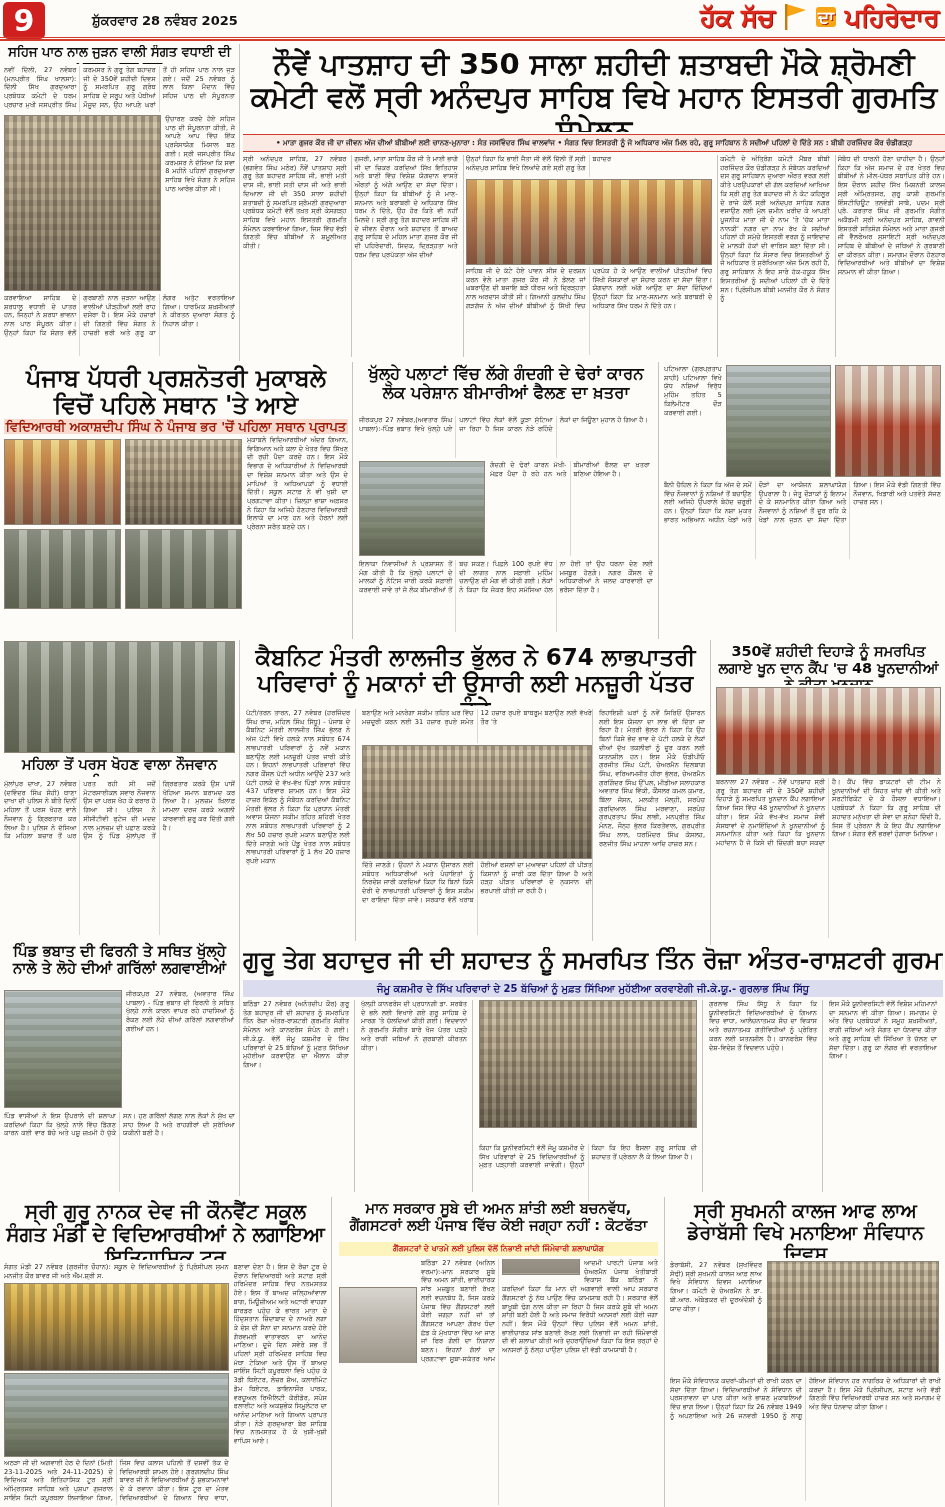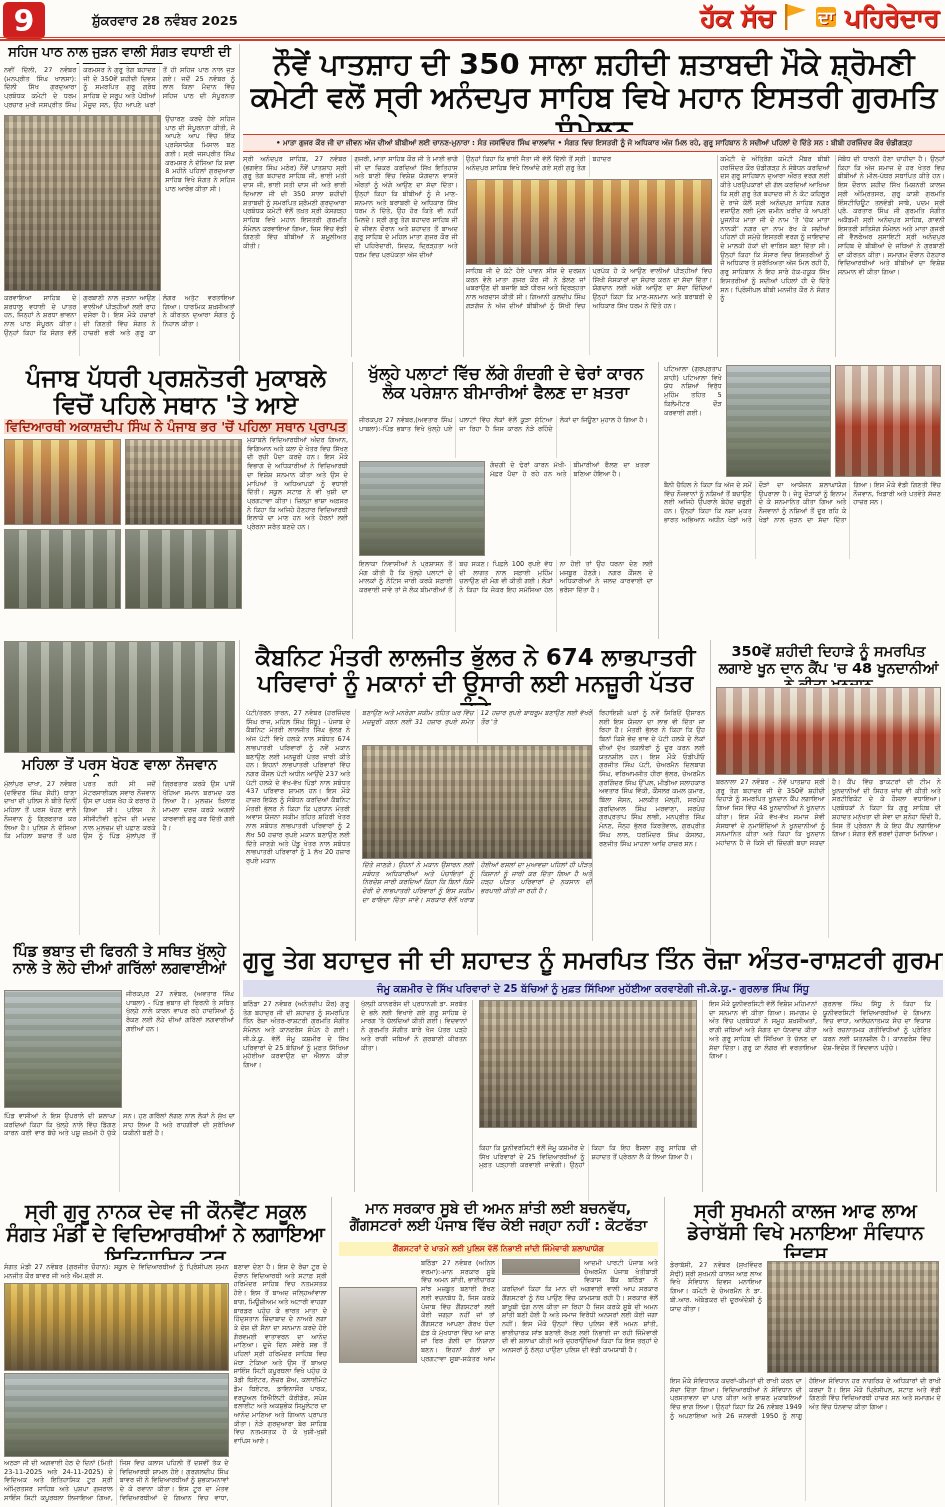--- a/index.html
+++ b/index.html
@@ -127,21 +127,21 @@
   <div class="mod vrule" style="left:0;top:640px;width:240px;height:300px;padding:1px 4px;">
     <div class="ph ph-police" style="width:100%;height:112px;"></div>
     <h2 style="font-size:14.5px;height:21px;overflow:hidden;margin-top:3px;">ਮਹਿਲਾ ਤੋਂ ਪਰਸ ਖੋਹਣ ਵਾਲਾ ਨੌਜਵਾਨ ਗ੍ਰਿਫਤਾਰ</h2>
     <div class="body-txt cols3" style="height:155px;margin-top:3px;">ਮੁੱਲਾਂਪੁਰ ਦਾਖਾ, 27 ਨਵੰਬਰ (ਦਵਿੰਦਰ ਸਿੰਘ ਸੋਹੀ) ਥਾਣਾ ਦਾਖਾ ਦੀ ਪੁਲਿਸ ਨੇ ਬੀਤੇ ਦਿਨੀਂ ਮਹਿਲਾ ਤੋਂ ਪਰਸ ਖੋਹਣ ਵਾਲੇ ਨੌਜਵਾਨ ਨੂੰ ਗ੍ਰਿਫਤਾਰ ਕਰ ਲਿਆ ਹੈ। ਪੁਲਿਸ ਨੇ ਦੱਸਿਆ ਕਿ ਮਹਿਲਾ ਬਜ਼ਾਰ ਤੋਂ ਘਰ ਪਰਤ ਰਹੀ ਸੀ ਜਦੋਂ ਮੋਟਰਸਾਈਕਲ ਸਵਾਰ ਨੌਜਵਾਨ ਉਸ ਦਾ ਪਰਸ ਖੋਹ ਕੇ ਫਰਾਰ ਹੋ ਗਿਆ ਸੀ। ਪੁਲਿਸ ਨੇ ਸੀਸੀਟੀਵੀ ਫੁਟੇਜ ਦੀ ਮਦਦ ਨਾਲ ਮੁਲਜ਼ਮ ਦੀ ਪਛਾਣ ਕਰਕੇ ਉਸ ਨੂੰ ਪਿੰਡ ਮੁੱਲਾਂਪੁਰ ਤੋਂ ਗ੍ਰਿਫਤਾਰ ਕਰਕੇ ਉਸ ਪਾਸੋਂ ਖੋਹਿਆ ਸਮਾਨ ਬਰਾਮਦ ਕਰ ਲਿਆ ਹੈ। ਮੁਲਜ਼ਮ ਖ਼ਿਲਾਫ਼ ਮਾਮਲਾ ਦਰਜ ਕਰਕੇ ਅਗਲੀ ਕਾਰਵਾਈ ਸ਼ੁਰੂ ਕਰ ਦਿੱਤੀ ਗਈ ਹੈ।</div>
   </div>
 
   <div class="mod vrule" style="left:241px;top:640px;width:470px;height:305px;padding:1px 5px;">
     <h2 style="font-size:23px;height:62px;overflow:hidden;padding-top:3px;">ਕੈਬਨਿਟ ਮੰਤਰੀ ਲਾਲਜੀਤ ਭੁੱਲਰ ਨੇ 674 ਲਾਭਪਾਤਰੀ ਪਰਿਵਾਰਾਂ ਨੂੰ  ਮਕਾਨਾਂ ਦੀ ਉਸਾਰੀ ਲਈ ਮਨਜ਼ੂਰੀ ਪੱਤਰ ਵੰਡੇ</h2>
     <div style="display:flex;gap:6px;height:232px;margin-top:3px;">
       <div class="body-txt vrule" style="width:106px;padding-right:5px;">ਪੱਟੀ/ਤਰਨ ਤਾਰਨ, 27 ਨਵੰਬਰ (ਹਰਜਿੰਦਰ ਸਿੰਘ ਰਾਜ, ਮਹਿਲ ਸਿੰਘ ਸਿੱਧੂ) - ਪੰਜਾਬ ਦੇ ਕੈਬਨਿਟ ਮੰਤਰੀ ਲਾਲਜੀਤ ਸਿੰਘ ਭੁੱਲਰ ਨੇ ਅੱਜ ਪੱਟੀ ਵਿਖੇ ਹਲਕੇ ਨਾਲ ਸਬੰਧਤ 674 ਲਾਭਪਾਤਰੀ ਪਰਿਵਾਰਾਂ ਨੂੰ ਨਵੇਂ ਮਕਾਨ ਬਣਾਉਣ ਲਈ ਮਨਜ਼ੂਰੀ ਪੱਤਰ ਜਾਰੀ ਕੀਤੇ ਹਨ। ਇਹਨਾਂ ਲਾਭਪਾਤਰੀ ਪਰਿਵਾਰਾਂ ਵਿੱਚ ਨਗਰ ਕੌਂਸਲ ਪੱਟੀ ਅਧੀਨ ਆਉਂਦੇ 237 ਅਤੇ ਪੱਟੀ ਹਲਕੇ ਦੇ ਵੱਖ-ਵੱਖ ਪਿੰਡਾਂ ਨਾਲ ਸਬੰਧਤ 437 ਪਰਿਵਾਰ ਸ਼ਾਮਲ ਹਨ। ਇਸ ਮੌਕੇ ਹਾਜ਼ਰ ਇਕੱਠ ਨੂੰ ਸੰਬੋਧਨ ਕਰਦਿਆਂ ਕੈਬਨਿਟ ਮੰਤਰੀ ਭੁੱਲਰ ਨੇ ਕਿਹਾ ਕਿ ਪ੍ਰਧਾਨ ਮੰਤਰੀ ਅਵਾਸ ਯੋਜਨਾ ਸਕੀਮ ਤਹਿਤ ਸ਼ਹਿਰੀ ਖੇਤਰ ਨਾਲ ਸਬੰਧਤ ਲਾਭਪਾਤਰੀ ਪਰਿਵਾਰਾਂ ਨੂੰ 2 ਲੱਖ 50 ਹਜ਼ਾਰ ਰੁਪਏ ਮਕਾਨ ਬਣਾਉਣ ਲਈ ਦਿੱਤੇ ਜਾਣਗੇ ਅਤੇ ਪੇਂਡੂ ਖੇਤਰ ਨਾਲ ਸਬੰਧਤ ਲਾਭਪਾਤਰੀ ਪਰਿਵਾਰਾਂ ਨੂੰ 1 ਲੱਖ 20 ਹਜ਼ਾਰ ਰੁਪਏ ਮਕਾਨ</div>
-      <div class="vrule" style="width:234px;font-style:italic;">
+      <div class="vrule" style="width:234px;">
         <div class="body-txt cols2" style="height:34px;">ਬਣਾਉਣ ਅਤੇ ਮਨਰੇਗਾ ਸਕੀਮ ਤਹਿਤ ਘਰ ਵਿੱਚ ਮਜ਼ਦੂਰੀ ਕਰਨ ਲਈ 31 ਹਜ਼ਾਰ ਰੁਪਏ ਸਮੇਤ 12 ਹਜ਼ਾਰ ਰੁਪਏ ਬਾਥਰੂਮ ਬਣਾਉਣ ਲਈ ਵੱਖਰੇ ਤੌਰ 'ਤੇ</div>
         <div class="ph ph-crowd" style="width:100%;height:114px;margin:2px 0;"></div>
         <div class="body-txt cols2" style="height:74px;">ਦਿੱਤੇ ਜਾਣਗੇ। ਉਹਨਾਂ ਨੇ ਮਕਾਨ ਉਸਾਰਨ ਲਈ ਸਬੰਧਤ ਅਧਿਕਾਰੀਆਂ ਅਤੇ ਪੰਚਾਇਤਾਂ ਨੂੰ ਨਿਰਦੇਸ਼ ਜਾਰੀ ਕਰਦਿਆਂ ਕਿਹਾ ਕਿ ਬਿਨਾਂ ਕਿਸੇ ਦੇਰੀ ਦੇ ਲਾਭਪਾਤਰੀ ਪਰਿਵਾਰਾਂ ਨੂੰ ਇਸ ਸਕੀਮ ਦਾ ਫਾਇਦਾ ਦਿੱਤਾ ਜਾਵੇ। ਸਰਕਾਰ ਵੱਲੋਂ ਖਰਾਬ ਹੋਈਆਂ ਫਸਲਾਂ ਦਾ ਮੁਆਵਜ਼ਾ ਪਹਿਲਾਂ ਹੀ ਪੀੜਤ ਕਿਸਾਨਾਂ ਨੂੰ ਜਾਰੀ ਕਰ ਦਿੱਤਾ ਗਿਆ ਹੈ ਅਤੇ ਹੜ੍ਹ ਪੀੜਤ ਪਰਿਵਾਰਾਂ ਦੇ ਨੁਕਸਾਨ ਦੀ ਭਰਪਾਈ ਕੀਤੀ ਜਾ ਰਹੀ ਹੈ।</div>
       </div>
       <div class="body-txt" style="width:108px;">ਰਿਹਾਇਸ਼ੀ ਘਰਾਂ ਨੂੰ ਨਵੇਂ ਸਿਰਿਓਂ ਉਸਾਰਨ ਲਈ ਇਸ ਯੋਜਨਾ ਦਾ ਲਾਭ ਵੀ ਦਿੱਤਾ ਜਾ ਰਿਹਾ ਹੈ। ਮੰਤਰੀ ਭੁੱਲਰ ਨੇ ਕਿਹਾ ਕਿ ਉਹ ਬਿਨਾਂ ਕਿਸੇ ਭੇਦ ਭਾਵ ਦੇ ਪੱਟੀ ਹਲਕੇ ਦੇ ਲੋਕਾਂ ਦੀਆਂ ਦੁੱਖ ਤਕਲੀਫਾਂ ਨੂੰ ਦੂਰ ਕਰਨ ਲਈ ਯਤਨਸ਼ੀਲ ਹਨ। ਇਸ ਮੌਕੇ ਓਡੀਪੀਓ ਗੁਰਜੀਤ ਸਿੰਘ ਪੱਟੀ, ਚੇਅਰਮੈਨ ਦਿਲਬਾਗ ਸਿੰਘ, ਵਰਿਆਮਜੀਤ ਹੀਰਾ ਭੁੱਲਰ, ਚੇਅਰਮੈਨ ਗੁਰਗਿੰਦਰ ਸਿੰਘ ਉੱਪਲ, ਮੀਡੀਆ ਸਲਾਹਕਾਰ ਅਵਤਾਰ ਸਿੰਘ ਵਿੱਕੀ, ਕੌਂਸਲਰ ਕਮਲ ਕੁਮਾਰ, ਬਿੱਲਾ ਜੋਸਨ, ਮਲਕੀਤ ਮੱਲ੍ਹੀ, ਸਰਪੰਚ ਗੁਰਦਿਆਲ ਸਿੰਘ ਮਰਵਾਣਾ, ਸਰਪੰਚ ਗੁਰਪ੍ਰਤਾਪ ਸਿੰਘ ਲਾਭੀ, ਮਨਪ੍ਰੀਤ ਸਿੰਘ ਮੰਨਣ, ਜੌਨ੍ਹ ਭੁੱਲਰ ਕਿਰਤੋਵਾਲ, ਗੁਰਪ੍ਰੀਤ ਸਿੰਘ ਲਾਲ, ਧਰਮਿੰਦਰ ਸਿੰਘ ਕੋਸਲਹ, ਰਣਜੀਤ ਸਿੰਘ ਮਾਹਲਾ ਆਦਿ ਹਾਜ਼ਰ ਸਨ।</div>
     </div>
   </div>
 
   <div class="mod" style="left:712px;top:640px;width:233px;height:305px;padding:1px 4px;">
     <h2 style="font-size:14.5px;height:42px;overflow:hidden;padding-top:2px;">350ਵੇਂ ਸ਼ਹੀਦੀ ਦਿਹਾੜੇ ਨੂੰ ਸਮਰਪਿਤ ਲਗਾਏ ਖੂਨ ਦਾਨ ਕੈਂਪ 'ਚ 48 ਖੂਨਦਾਨੀਆਂ ਨੇ ਕੀਤਾ ਖੂਨਦਾਨ</h2>
@@ -161,22 +161,22 @@
   <div class="mod" style="left:241px;top:947px;width:704px;height:248px;padding:0 2px;">
     <h1 style="font-size:24px;height:30px;overflow:hidden;white-space:nowrap;">ਗੁਰੂ ਤੇਗ ਬਹਾਦੁਰ ਜੀ ਦੀ ਸ਼ਹਾਦਤ ਨੂੰ ਸਮਰਪਿਤ ਤਿੰਨ ਰੋਜ਼ਾ ਅੰਤਰ-ਰਾਸ਼ਟਰੀ ਗੁਰਮਤਿ ਸੰਗੀਤ ਸੰਮੇਲਨ ਅਤੇ ਕਾਨਫਰੰਸ ਸੰਪੰਨ</h1>
     <div class="strap" style="font-size:10px;height:17px;line-height:17px;color:#14146b;background:#dcdcef;margin:3px 0;">ਜੰਮੂ ਕਸ਼ਮੀਰ ਦੇ ਸਿੱਖ ਪਰਿਵਾਰਾਂ ਦੇ 25 ਬੱਚਿਆਂ ਨੂੰ ਮੁਫ਼ਤ ਸਿੱਖਿਆ ਮੁਹੱਈਆ ਕਰਵਾਏਗੀ ਜੀ.ਕੇ.ਯੂ.- ਗੁਰਲਾਭ ਸਿੰਘ ਸਿੱਧੂ</div>
     <div style="display:flex;gap:6px;height:192px;">
       <div class="body-txt vrule" style="width:106px;padding-right:5px;">ਬਠਿੰਡਾ 27 ਨਵੰਬਰ (ਅਨੰਤਦੀਪ ਕੌਰ) ਗੁਰੂ ਤੇਗ ਬਹਾਦੁਰ ਜੀ ਦੀ ਸ਼ਹਾਦਤ ਨੂੰ ਸਮਰਪਿਤ ਤਿੰਨ ਰੋਜ਼ਾ ਅੰਤਰ-ਰਾਸ਼ਟਰੀ ਗੁਰਮਤਿ ਸੰਗੀਤ ਸੰਮੇਲਨ ਅਤੇ ਕਾਨਫਰੰਸ ਸੰਪੰਨ ਹੋ ਗਈ। ਜੀ.ਕੇ.ਯੂ. ਵੱਲੋਂ ਜੰਮੂ ਕਸ਼ਮੀਰ ਦੇ ਸਿੱਖ ਪਰਿਵਾਰਾਂ ਦੇ 25 ਬੱਚਿਆਂ ਨੂੰ ਮੁਫ਼ਤ ਸਿੱਖਿਆ ਮੁਹੱਈਆ ਕਰਵਾਉਣ ਦਾ ਐਲਾਨ ਕੀਤਾ ਗਿਆ।</div>
       <div class="body-txt vrule" style="width:106px;padding-right:5px;">ਖੁੱਲ੍ਹੀ ਕਾਨਫਰੰਸ ਦੀ ਪ੍ਰਧਾਨਗੀ ਡਾ. ਸਰਬੱਤ ਦੇ ਭਲੇ ਲਈ ਵਿਖਾਏ ਗਏ ਗੁਰੂ ਸਾਹਿਬ ਦੇ ਮਾਰਗ 'ਤੇ ਚੱਲਦਿਆਂ ਕੀਤੀ ਗਈ। ਵਿਦਵਾਨਾਂ ਨੇ ਗੁਰਮਤਿ ਸੰਗੀਤ ਬਾਰੇ ਖੋਜ ਪੱਤਰ ਪੜ੍ਹੇ ਅਤੇ ਰਾਗੀ ਜਥਿਆਂ ਨੇ ਗੁਰਬਾਣੀ ਕੀਰਤਨ ਕੀਤਾ।</div>
       <div class="vrule" style="width:218px;padding-right:5px;">
         <div class="ph ph-crowd" style="width:100%;height:128px;"></div>
         <div class="body-txt cols2" style="height:58px;margin-top:16px;">ਕਿਹਾ ਕਿ ਯੂਨੀਵਰਸਿਟੀ ਵੱਲੋਂ ਜੰਮੂ ਕਸ਼ਮੀਰ ਦੇ ਸਿੱਖ ਪਰਿਵਾਰਾਂ ਦੇ 25 ਵਿਦਿਆਰਥੀਆਂ ਨੂੰ ਮੁਫ਼ਤ ਪੜ੍ਹਾਈ ਕਰਵਾਈ ਜਾਵੇਗੀ। ਉਨ੍ਹਾਂ ਕਿਹਾ ਕਿ ਇਹ ਫੈਸਲਾ ਗੁਰੂ ਸਾਹਿਬ ਦੀ ਸ਼ਹਾਦਤ ਤੋਂ ਪ੍ਰੇਰਨਾ ਲੈ ਕੇ ਲਿਆ ਗਿਆ ਹੈ।</div>
       </div>
+      <div class="body-txt vrule" style="width:108px;padding-right:5px;">ਗੁਰਲਾਭ ਸਿੰਘ ਸਿੱਧੂ ਨੇ ਕਿਹਾ ਕਿ ਯੂਨੀਵਰਸਿਟੀ ਵਿਦਿਆਰਥੀਆਂ ਦੇ ਗਿਆਨ ਵਿਚ ਵਾਧਾ, ਆਲੋਚਨਾਤਮਕ ਸੋਚ ਦਾ ਵਿਕਾਸ ਅਤੇ ਰਚਨਾਤਮਕ ਗਤੀਵਿਧੀਆਂ ਨੂੰ ਪ੍ਰੇਰਿਤ ਕਰਨ ਲਈ ਯਤਨਸ਼ੀਲ ਹੈ। ਕਾਨਫਰੰਸ ਵਿੱਚ ਦੇਸ਼-ਵਿਦੇਸ਼ ਤੋਂ ਵਿਦਵਾਨ ਪਹੁੰਚੇ।</div>
       <div class="body-txt" style="width:108px;">ਇਸ ਮੌਕੇ ਯੂਨੀਵਰਸਿਟੀ ਵੱਲੋਂ ਵਿਸ਼ੇਸ਼ ਮਹਿਮਾਨਾਂ ਦਾ ਸਨਮਾਨ ਵੀ ਕੀਤਾ ਗਿਆ। ਸਮਾਗਮ ਦੇ ਅੰਤ ਵਿੱਚ ਪ੍ਰਬੰਧਕਾਂ ਨੇ ਸਮੂਹ ਸ਼ਖ਼ਸੀਅਤਾਂ, ਰਾਗੀ ਜਥਿਆਂ ਅਤੇ ਸੰਗਤ ਦਾ ਧੰਨਵਾਦ ਕੀਤਾ ਅਤੇ ਗੁਰੂ ਸਾਹਿਬ ਦੀ ਸਿੱਖਿਆ ਤੇ ਚੱਲਣ ਦਾ ਸੱਦਾ ਦਿੱਤਾ। ਗੁਰੂ ਕਾ ਲੰਗਰ ਵੀ ਵਰਤਾਇਆ ਗਿਆ।</div>
-      <div class="body-txt vrule" style="width:108px;padding-right:5px;">ਗੁਰਲਾਭ ਸਿੰਘ ਸਿੱਧੂ ਨੇ ਕਿਹਾ ਕਿ ਯੂਨੀਵਰਸਿਟੀ ਵਿਦਿਆਰਥੀਆਂ ਦੇ ਗਿਆਨ ਵਿਚ ਵਾਧਾ, ਆਲੋਚਨਾਤਮਕ ਸੋਚ ਦਾ ਵਿਕਾਸ ਅਤੇ ਰਚਨਾਤਮਕ ਗਤੀਵਿਧੀਆਂ ਨੂੰ ਪ੍ਰੇਰਿਤ ਕਰਨ ਲਈ ਯਤਨਸ਼ੀਲ ਹੈ। ਕਾਨਫਰੰਸ ਵਿੱਚ ਦੇਸ਼-ਵਿਦੇਸ਼ ਤੋਂ ਵਿਦਵਾਨ ਪਹੁੰਚੇ।</div>
     </div>
   </div>
 
   <div class="mod vrule" style="left:0;top:1197px;width:332px;height:310px;padding:1px 4px;">
     <h2 style="font-size:20px;height:60px;overflow:hidden;padding-top:2px;">ਸ੍ਰੀ ਗੁਰੂ ਨਾਨਕ ਦੇਵ ਜੀ ਕੌਨਵੈਂਟ ਸਕੂਲ ਸੰਗਤ ਮੰਡੀ ਦੇ ਵਿਦਿਆਰਥੀਆਂ ਨੇ ਲਗਾਇਆ ਇਤਿਹਾਸਿਕ ਟੂਰ</h2>
     <div style="display:flex;gap:5px;margin-top:3px;">
       <div style="width:226px;">
         <div class="body-txt" style="height:18px;overflow:hidden;">ਸੰਗਤ ਮੰਡੀ 27 ਨਵੰਬਰ (ਗੁਰਜੀਤ ਚੌਹਾਨ): ਸਕੂਲ ਦੇ ਵਿਦਿਆਰਥੀਆਂ ਨੂੰ ਪ੍ਰਿੰਸੀਪਲ ਸੁਮਨ ਮਨਜੀਤ ਕੌਰ ਬਾਵਰ ਜੀ ਅਤੇ ਐਮ.ਸ਼੍ਰੀ ਸ.</div>
         <div class="ph ph-golden" style="width:100%;height:88px;margin:2px 0;"></div>
         <div class="ph ph-outdoor" style="width:100%;height:84px;margin-bottom:2px;"></div>

